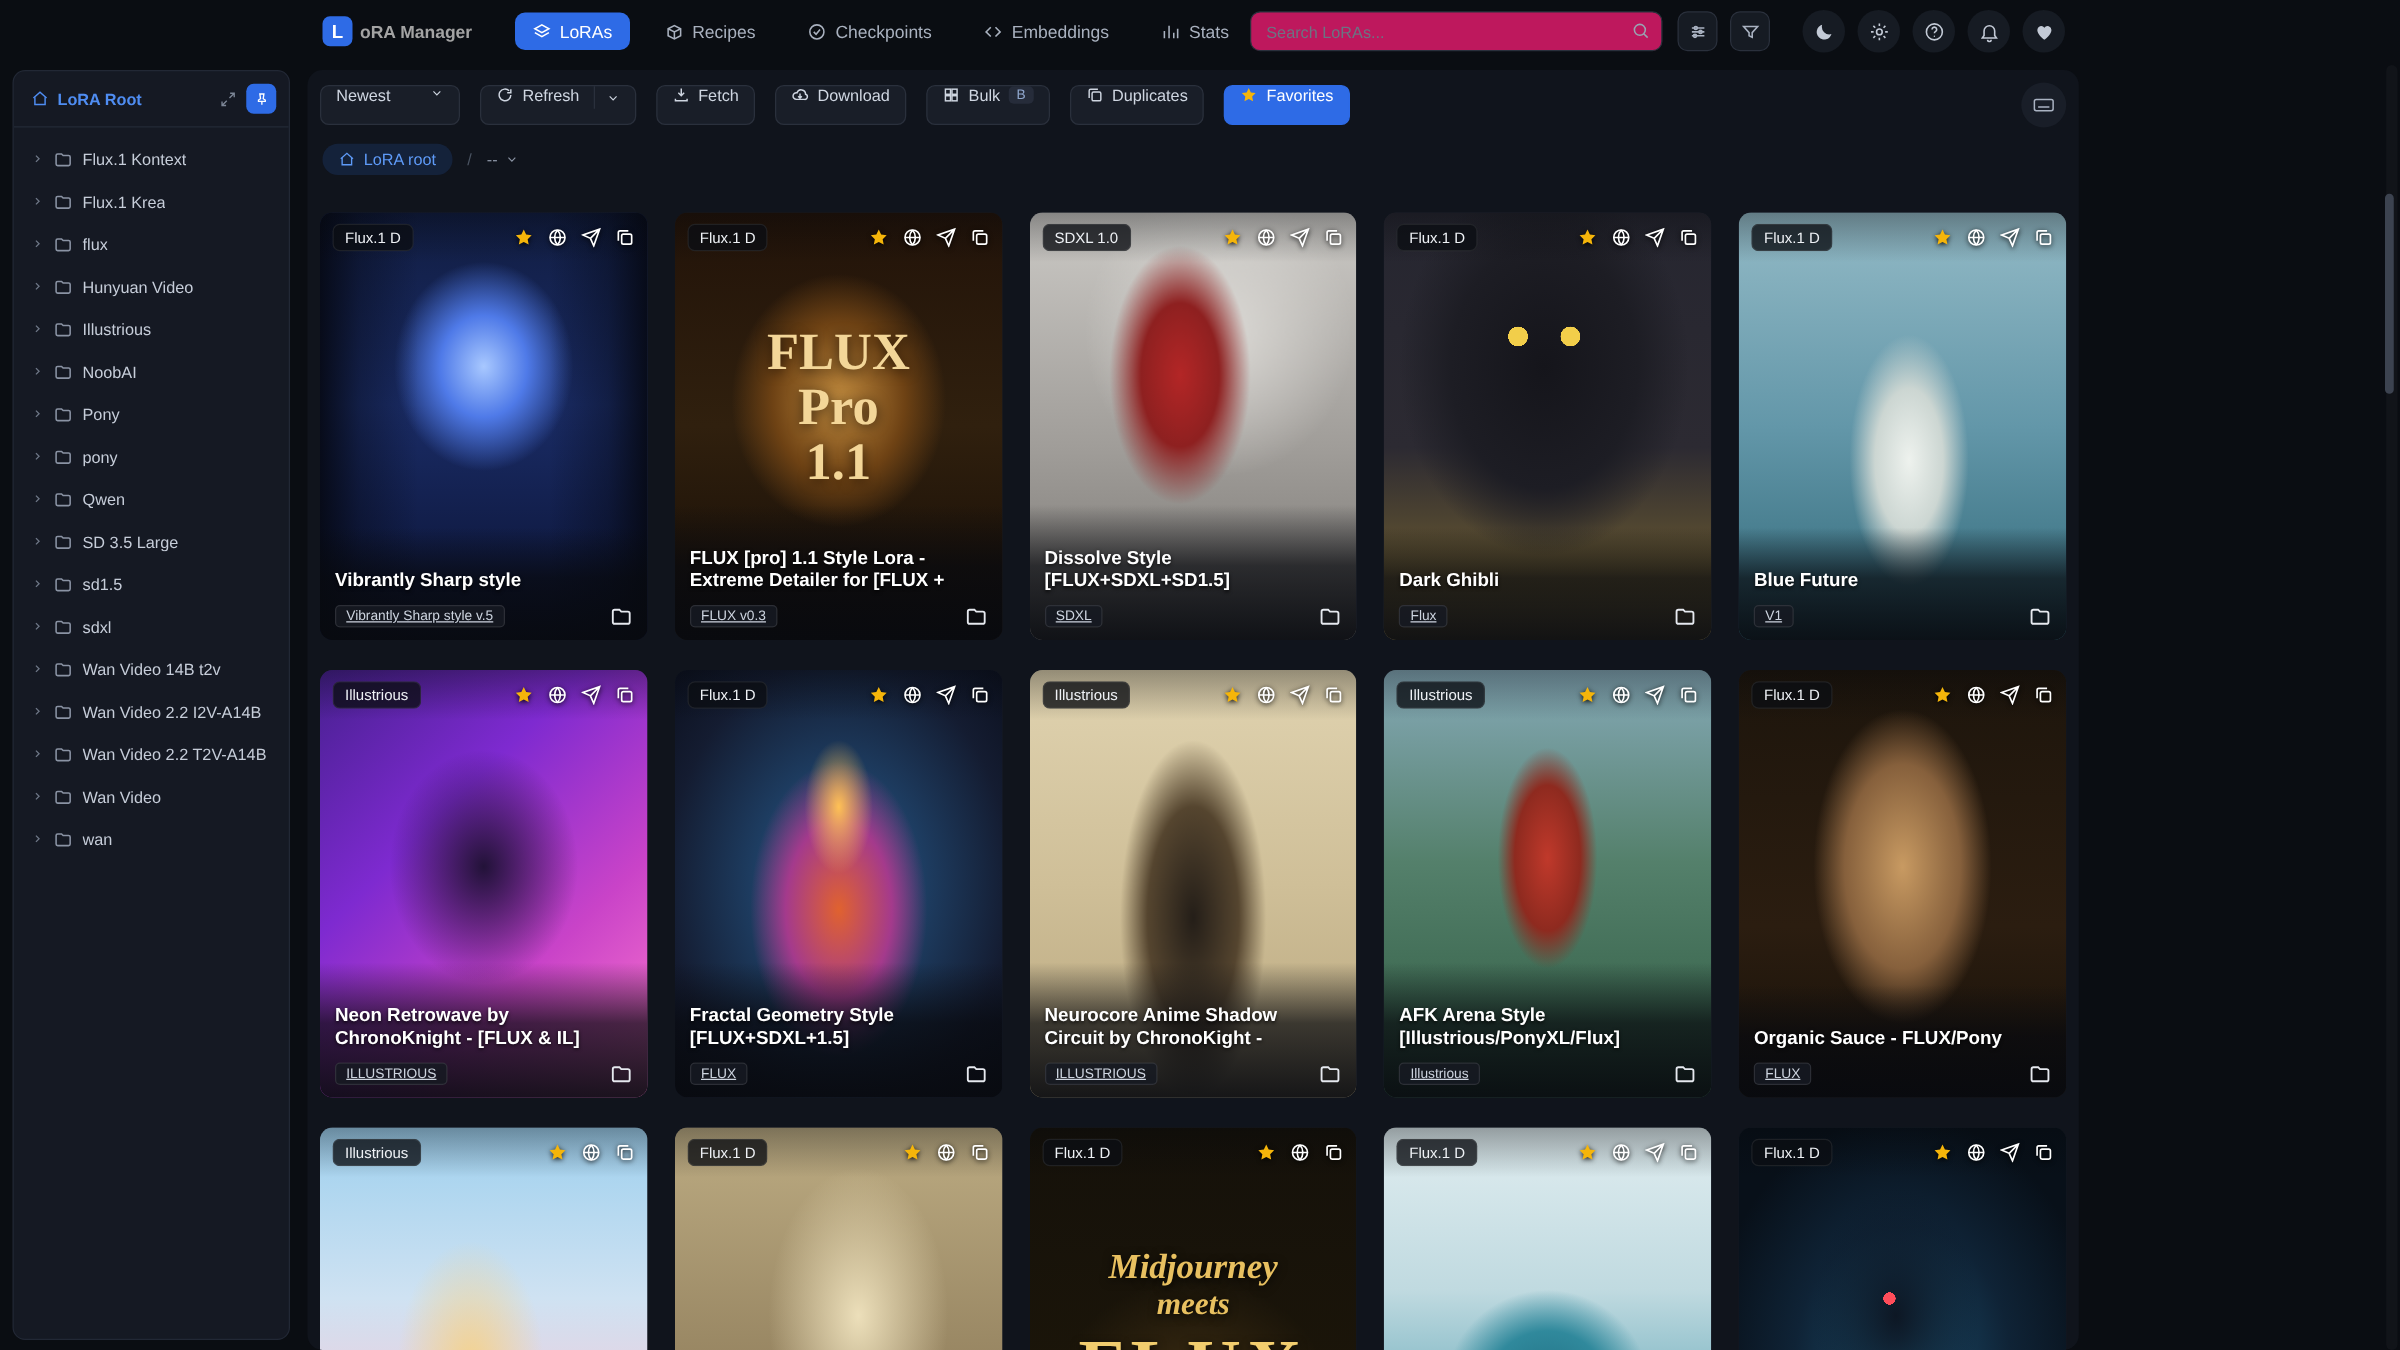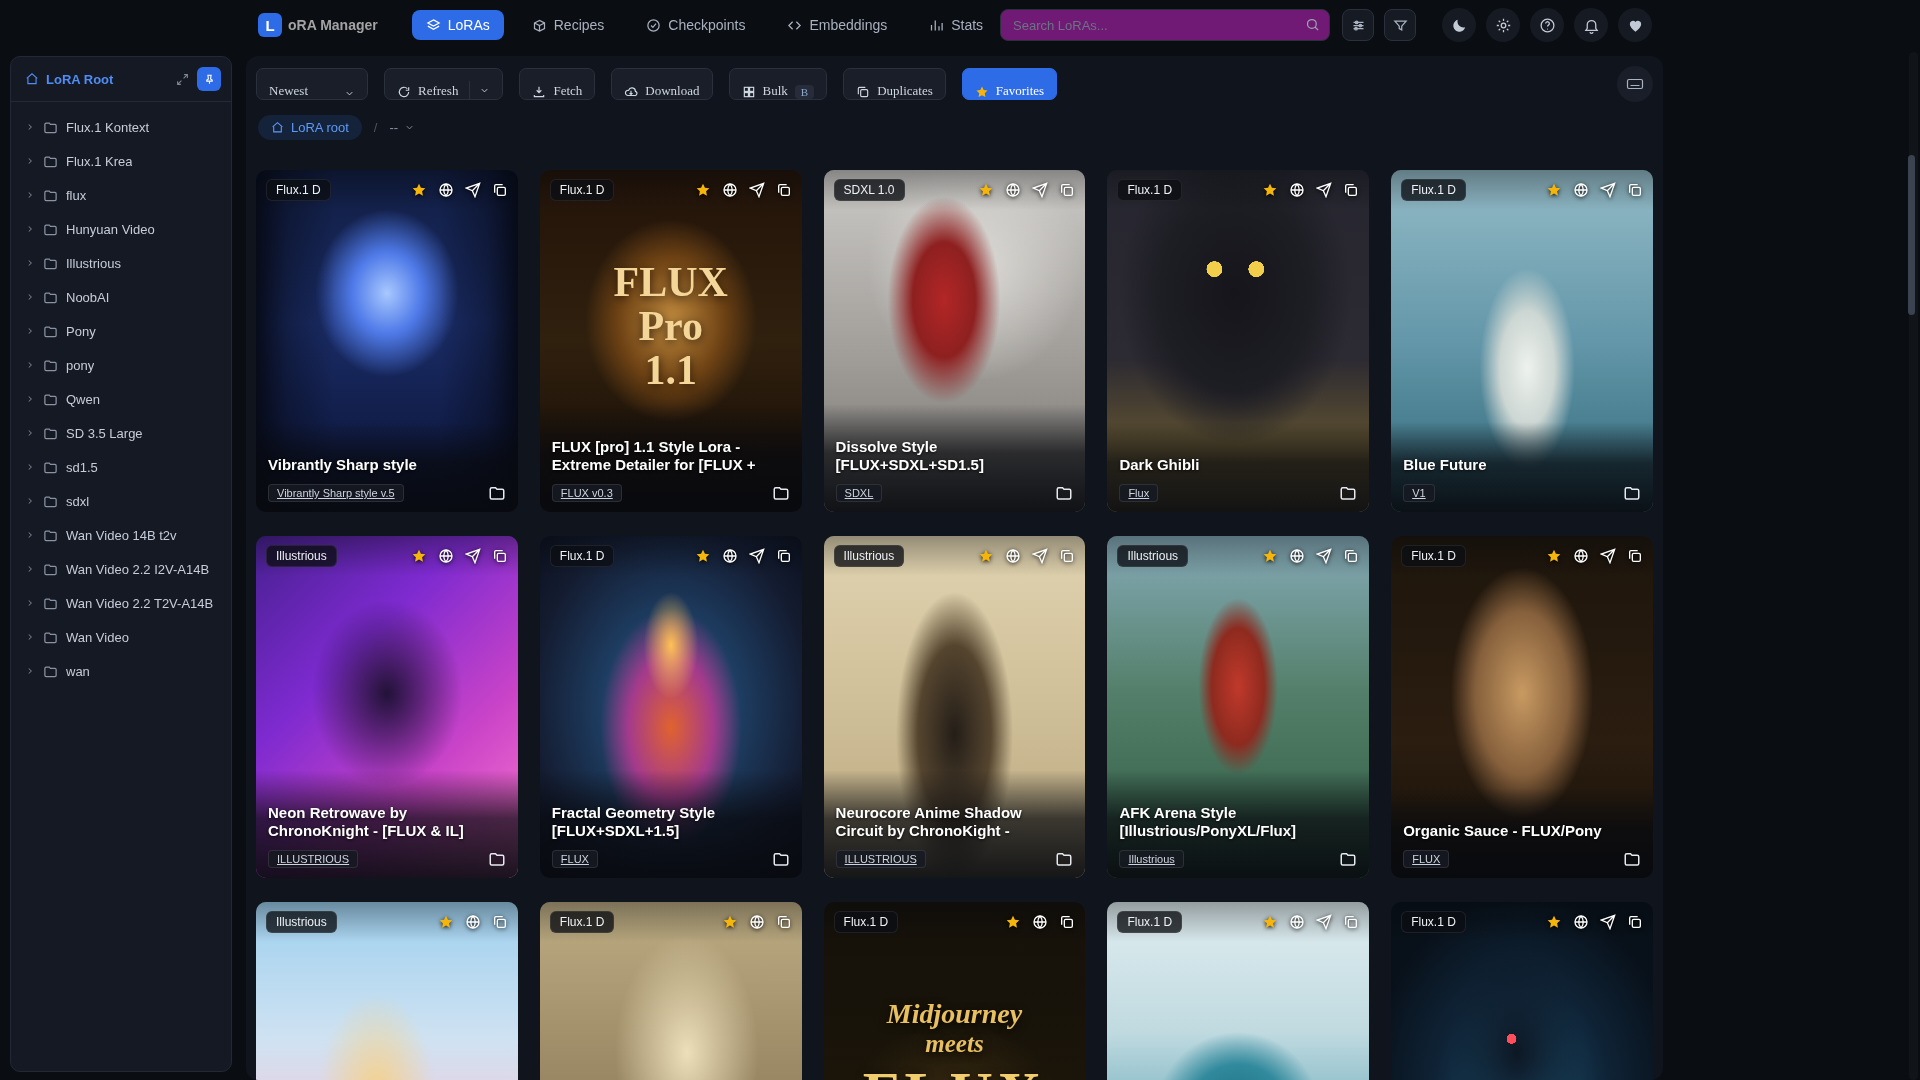--- a/index.html
+++ b/index.html
@@ -30,21 +30,21 @@
     display:flex; align-items:center; gap:7px;
     padding:7px 14px; border-radius:8px; font-size:14px;
     color:#a9b1bf; background:transparent; border:none; cursor:pointer;
   }
   .nav-item.active { background:#2e6be6; color:#fff; }
   .nav-item svg { width:15px; height:15px; stroke:currentColor; fill:none; stroke-width:2; }
   .nav-right { margin-left:auto; display:flex; align-items:center; gap:10px; }
   .search-wrap { position:relative; margin-right:2px; }
   .search-wrap input {
     width:330px; height:32px; border-radius:8px;
-    background:#701a75; border:1px solid #2a303c; color:#dfe4ec;
+    background:#be185d; border:1px solid #2a303c; color:#dfe4ec;
     padding:0 34px 0 12px; font-size:13px; font-family:"Liberation Sans", sans-serif;
   }
   .search-wrap input::placeholder { color:#6b7483; }
   .search-wrap svg {
     position:absolute; right:10px; top:8px; width:15px; height:15px;
     stroke:#9aa3b2; fill:none; stroke-width:2;
   }
   .sq-btn {
     width:32px; height:32px; border-radius:8px; background:#161b23;
     border:1px solid #2a303c; display:flex; align-items:center; justify-content:center;
@@ -89,21 +89,21 @@
 
   
   .main {
     position:absolute; left:246px; top:56px; width:1417px; height:1024px;
     background:#10141c; border-radius:12px; padding:12px 10px 0; overflow:hidden;
   }
   .toolbar { display:flex; align-items:center; gap:16px; height:32px; }
   .tb {
     height:32px; padding:0 12px; border-radius:7px; background:#191e28;
     border:1px solid #2a303c; color:#cfd6e1; font-size:13px; cursor:pointer;
-    display:inline-flex; align-items:flex-end; gap:7px; font-family:Liberation Serif, serif;
+    display:inline-flex; align-items:flex-start; gap:7px; font-family:Liberation Sans, sans-serif;
   }
   .tb svg { width:14px; height:14px; stroke:currentColor; fill:none; stroke-width:2; }
   .tb .caret { width:11px; height:11px; }
   .tb.primary { background:#2e6be6; border-color:#2e6be6; color:#fff; }
   .tb.primary .star-gold { fill:#f5b50a; stroke:none; }
   .sort-select { width:112px; justify-content:space-between; }
   .split { border-left:1px solid #2a303c; margin-left:4px; padding-left:9px; height:18px; display:flex; align-items:center; }
   .kbd { background:#262c3a; border-radius:4px; padding:1px 6px; font-size:11px; color:#8fa6cc; }
   .kb-btn {
     margin-left:auto; width:36px; height:36px; border-radius:50%;

